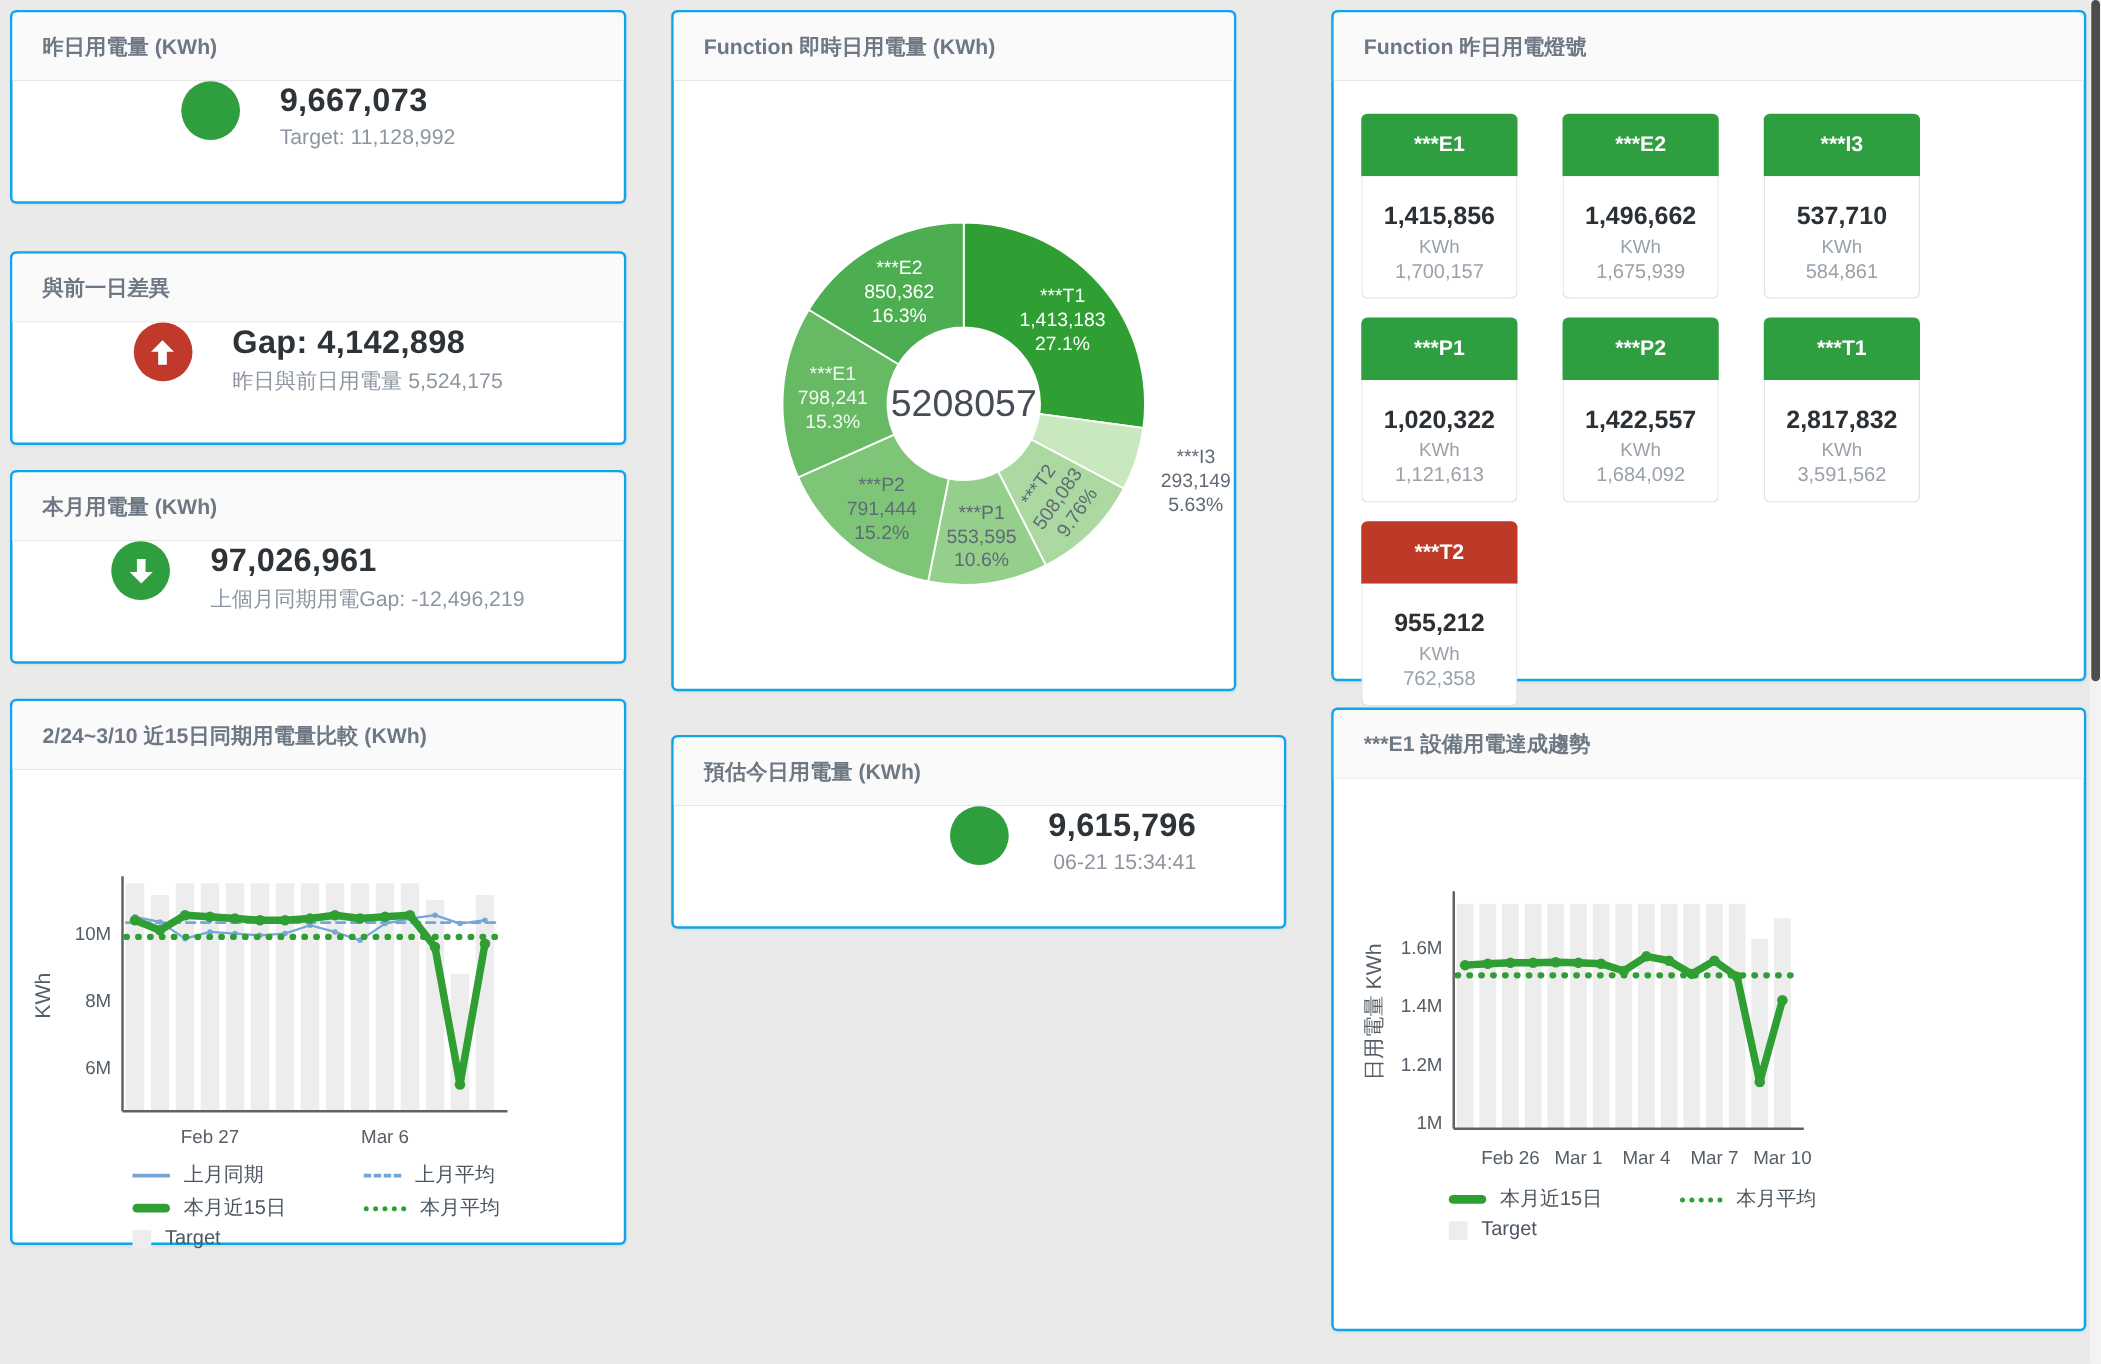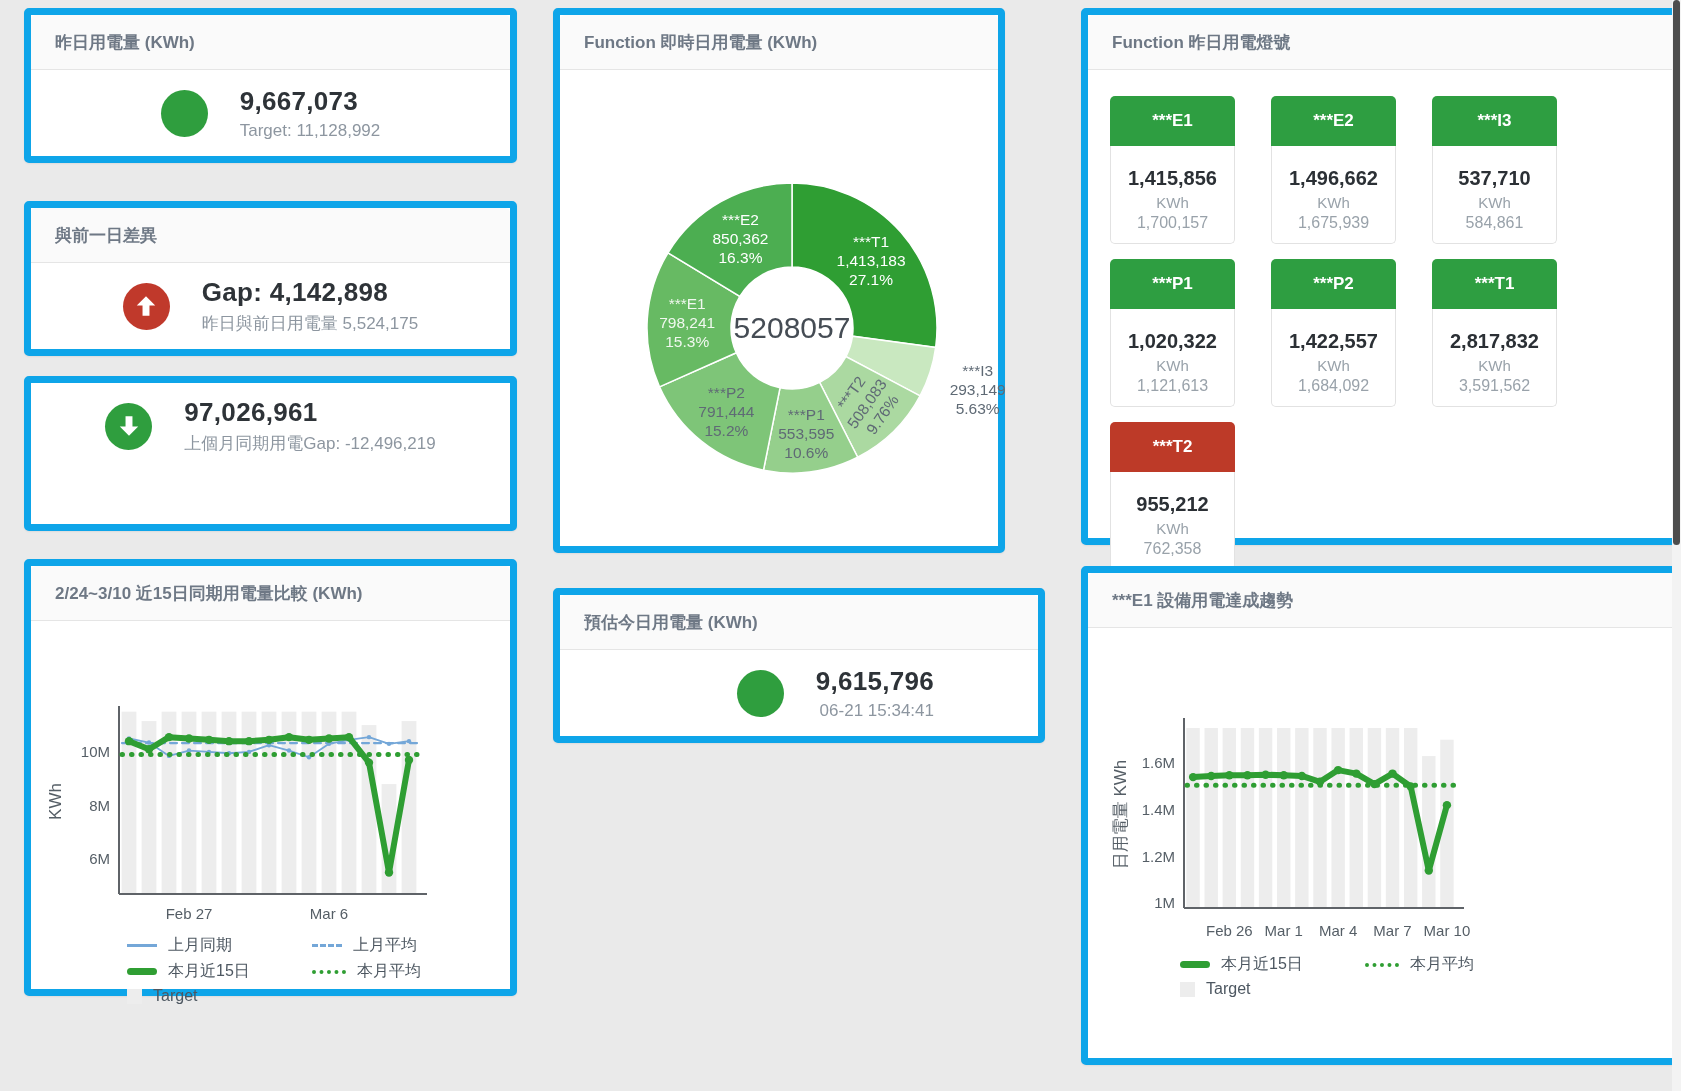--- a/index.html
+++ b/index.html
@@ -2,28 +2,28 @@
 <html><head>
 <meta charset="utf-8">
 <style>
   html,body{margin:0;padding:0}
   body{
     width:1681px;height:1091px;position:relative;overflow:hidden;
     background:#eaeaea;
     font-family:"Liberation Sans","DejaVu Sans",sans-serif;
   }
   .card{
-    position:absolute;background:#fff;border:7px solid #0ea5e9;border-radius:5px;
-    box-shadow:0 1px 2px rgba(0,0,0,.06);box-sizing:border-box;margin-left:16px;
+    position:absolute;background:#fff;border:2px solid #0ea5e9;border-radius:5px;
+    box-shadow:0 1px 2px rgba(0,0,0,.06);box-sizing:border-box;
   }
   .card-header{
     height:55px;box-sizing:border-box;background:#fafafa;border-bottom:1px solid #e5e5e5;
     border-radius:5px 5px 0 0;padding:16px 24px;font-size:17px;font-weight:bold;color:#6e7885;
   }
-  .kpi-body{display:flex;align-items:center;justify-content:center;gap:32px;height:calc(100% - 55px)}
+  .kpi-body{display:flex;justify-content:center;gap:32px;height:calc(100% - 55px)}
   .circle{width:47px;height:47px;border-radius:50%;display:flex;align-items:center;justify-content:center;flex:0 0 auto}
   .circle svg{width:26px;height:26px}
   .kpi-text{text-align:left}
   .kpi-value{font-size:26px;font-weight:bold;color:#2e3338;letter-spacing:.3px}
   .kpi-sub{font-size:17px;color:#8d96a0;margin-top:4px}
 
   
   .tiles{margin:26px 0 0 22px;display:grid;grid-template-columns:repeat(3,125px);column-gap:36px;row-gap:15px}
   .tile{border-radius:5px}
   .tile-head{color:#fff;text-align:center;font-weight:bold;font-size:17px;padding:15px 0;border-radius:5px 5px 0 0}
@@ -72,20 +72,21 @@
         </svg>
     </div>
     <div class="kpi-text">
       <div class="kpi-value">Gap: 4,142,898</div>
       <div class="kpi-sub">昨日與前日用電量 5,524,175</div>
     </div>
   </div>
 </div>
 
 <div class="card" style="left:8px;top:376px;width:493px;height:155px">
+  <div class="card-header">本月用電量 (KWh)</div>
   <div class="kpi-body">
     <div class="circle" style="background:#2f9e3e">
       <svg viewBox="0 0 24 24">
           <path d="M12 3 L20.5 11.5 H15.2 V21 H8.8 V11.5 H3.5 Z" fill="#fff" transform="rotate(180 12 12)"></path>
         </svg>
     </div>
     <div class="kpi-text">
       <div class="kpi-value">97,026,961</div>
       <div class="kpi-sub">上個月同期用電Gap: -12,496,219</div>
     </div>
@@ -195,21 +196,21 @@
       <path d="M99.49218324331838 316.8785062512432 A145 145 0 0 1 107.99822578839019 182.84309750679625 L179.83373636615036 226.38226860630738 A61 61 0 0 0 176.25533226098221 282.76957849190234 Z" fill="#67ba63" stroke="#fff" stroke-width="1.5"></path>
       <text x="127.21079774071656" y="239.34995564954755" text-anchor="middle" fill="#f0f8ef" font-size="15.5"><tspan x="127.21079774071656" dy="0">***E1</tspan><tspan x="127.21079774071656" dy="19">798,241</tspan><tspan x="127.21079774071656" dy="19">15.3%</tspan></text>
       <path d="M107.99822578839019 182.84309750679625 A145 145 0 0 1 231.99999999999997 113 L232 197 A61 61 0 0 0 179.83373636615036 226.38226860630738 Z" fill="#4cae51" stroke="#fff" stroke-width="1.5"></path>
       <text x="180.47096064747006" y="154.5136179346597" text-anchor="middle" fill="#ffffff" font-size="15.5"><tspan x="180.47096064747006" dy="0">***E2</tspan><tspan x="180.47096064747006" dy="19">850,362</tspan><tspan x="180.47096064747006" dy="19">16.3%</tspan></text>
       <text x="232" y="268" text-anchor="middle" fill="#454c54" font-size="30">5208057</text>
     </svg>
 </div>
 
 <div class="card" style="left:537px;top:588px;width:492px;height:155px">
   <div class="card-header">預估今日用電量 (KWh)</div>
-  <div class="kpi-body" style="justify-content:flex-end;padding-right:104px">
+  <div class="kpi-body" style="justify-content:flex-end;padding-right:70px">
     <div class="circle" style="background:#2f9e3e"></div>
     <div class="kpi-text">
       <div class="kpi-value">9,615,796</div>
       <div class="kpi-sub" style="text-align:right">06-21 15:34:41</div>
     </div>
   </div>
 </div>
 
 <div class="card" style="left:1065px;top:8px;width:604px;height:537px">
   <div class="card-header">Function 昨日用電燈號</div>

